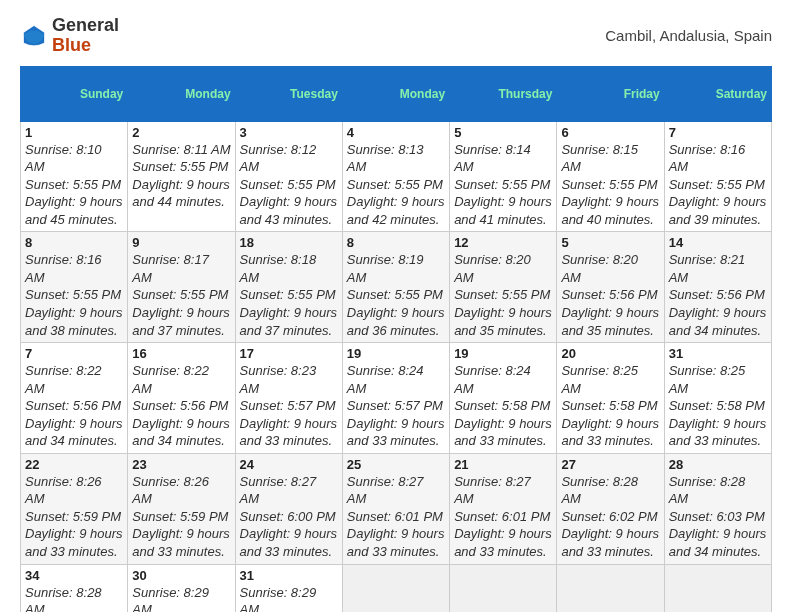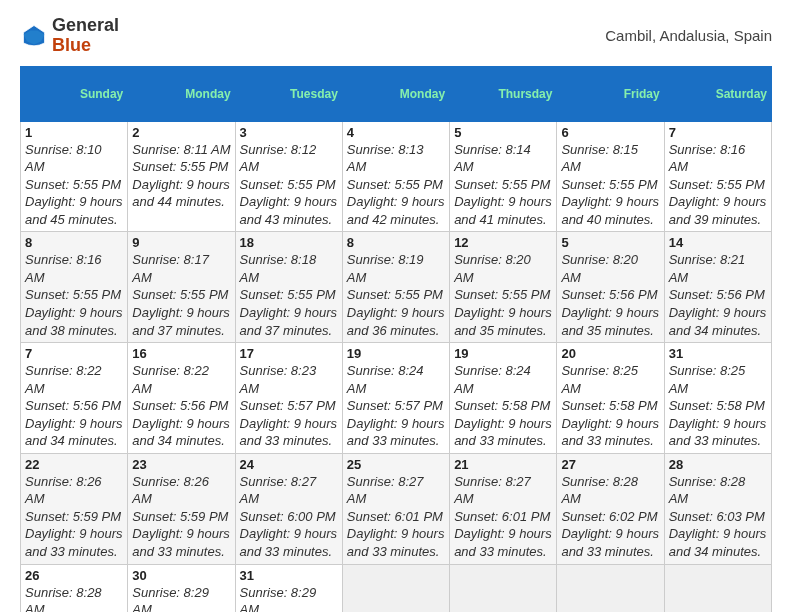--- a/index.html
+++ b/index.html
@@ -167,21 +167,21 @@
         <tr>
           <td><span class="day-num">22</span><span class="cell-text">Sunrise: 8:26 AM<br>Sunset: 5:59 PM<br>Daylight: 9 hours and 33 minutes.</span></td>
           <td><span class="day-num">23</span><span class="cell-text">Sunrise: 8:26 AM<br>Sunset: 5:59 PM<br>Daylight: 9 hours and 33 minutes.</span></td>
           <td><span class="day-num">24</span><span class="cell-text">Sunrise: 8:27 AM<br>Sunset: 6:00 PM<br>Daylight: 9 hours and 33 minutes.</span></td>
           <td><span class="day-num">25</span><span class="cell-text">Sunrise: 8:27 AM<br>Sunset: 6:01 PM<br>Daylight: 9 hours and 33 minutes.</span></td>
           <td><span class="day-num">21</span><span class="cell-text">Sunrise: 8:27 AM<br>Sunset: 6:01 PM<br>Daylight: 9 hours and 33 minutes.</span></td>
           <td><span class="day-num">27</span><span class="cell-text">Sunrise: 8:28 AM<br>Sunset: 6:02 PM<br>Daylight: 9 hours and 33 minutes.</span></td>
           <td><span class="day-num">28</span><span class="cell-text">Sunrise: 8:28 AM<br>Sunset: 6:03 PM<br>Daylight: 9 hours and 34 minutes.</span></td>
         </tr>
         <tr>
-          <td><span class="day-num">26</span><span class="cell-text">Sunrise: 8:28 AM<br>Sunset: 6:03 PM<br>Daylight: 9 hours and 34 minutes.</span></td>
+          <td><span class="day-num">34</span><span class="cell-text">Sunrise: 8:28 AM<br>Sunset: 6:03 PM<br>Daylight: 9 hours and 34 minutes.</span></td>
           <td><span class="day-num">30</span><span class="cell-text">Sunrise: 8:29 AM<br>Sunset: 6:04 PM<br>Daylight: 9 hours and 35 minutes.</span></td>
           <td><span class="day-num">31</span><span class="cell-text">Sunrise: 8:29 AM<br>Sunset: 6:05 PM<br>Daylight: 9 hours and 35 minutes.</span></td>
           <td class="empty"></td>
           <td class="empty"></td>
           <td class="empty"></td>
           <td class="empty"></td>
         </tr>
       </tbody>
   </table>
 </div>

